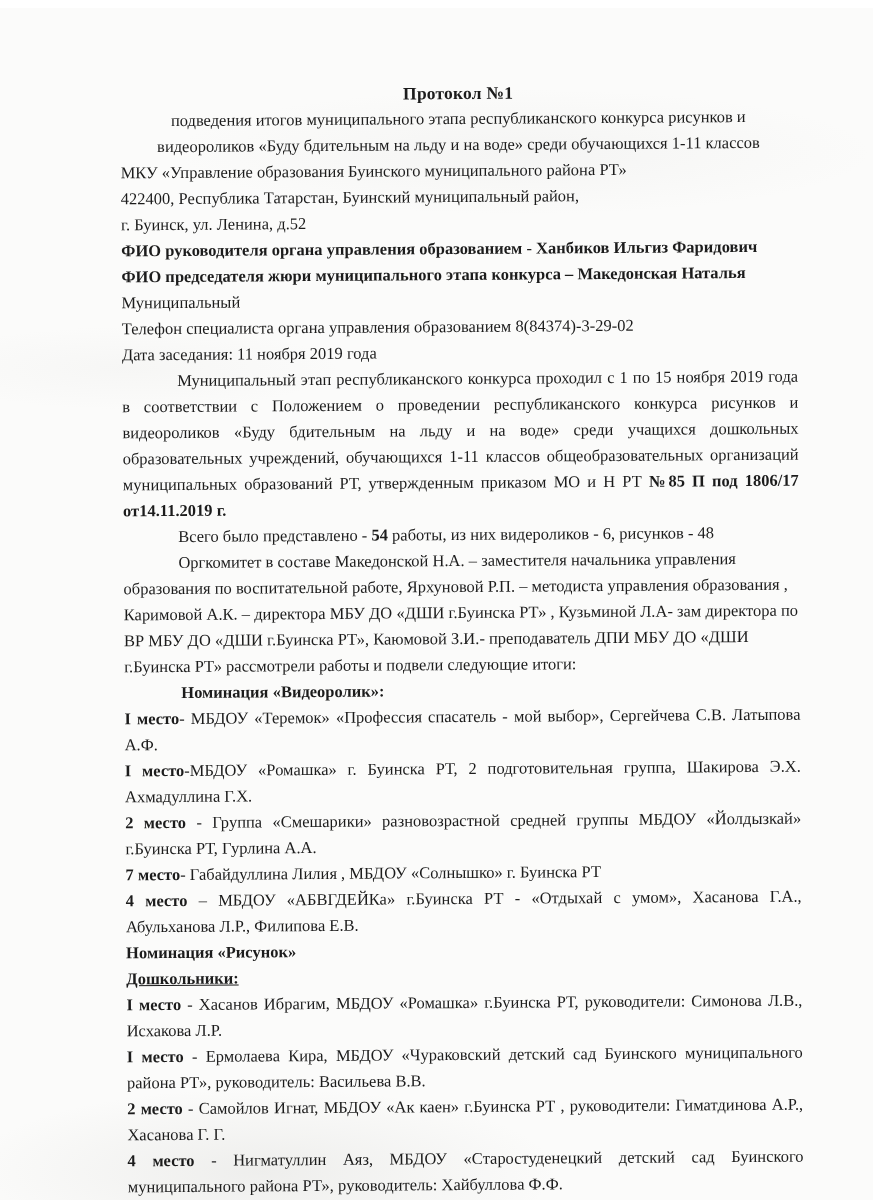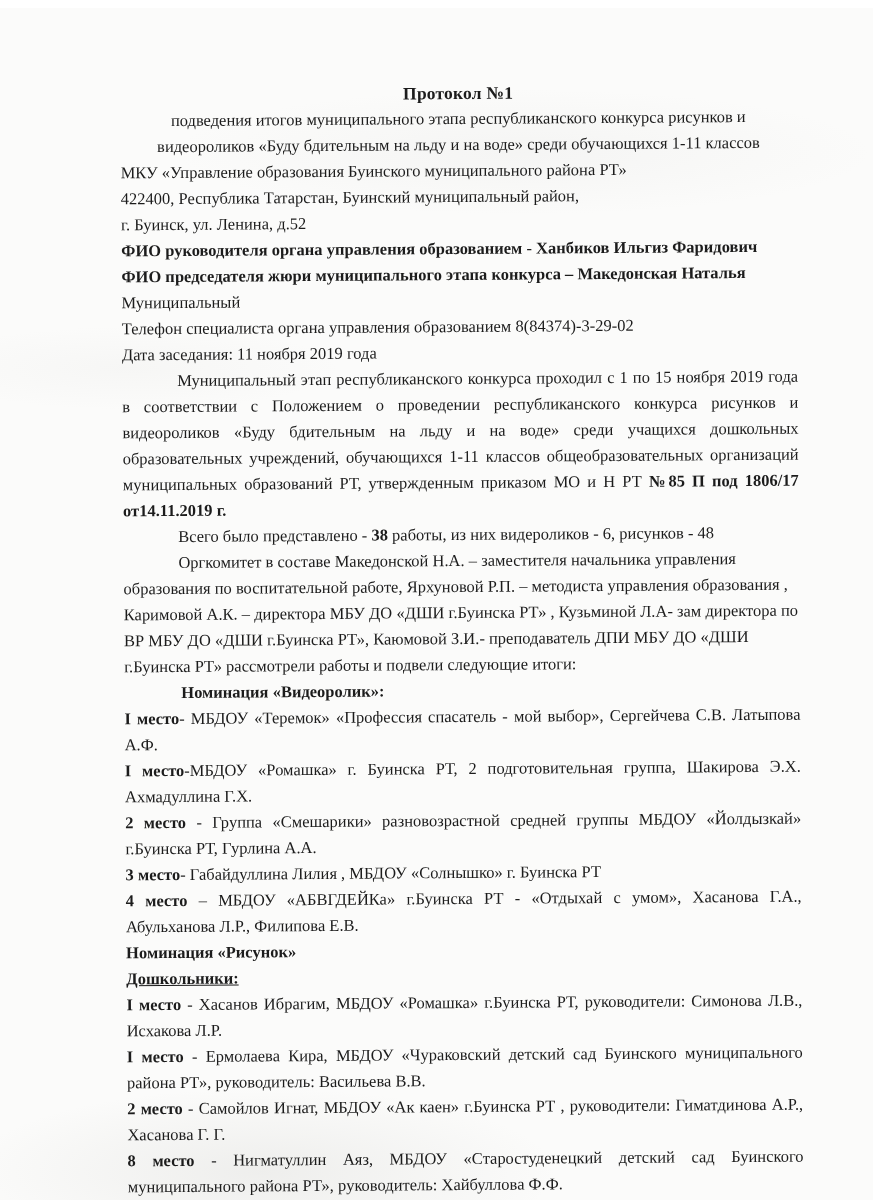--- a/index.html
+++ b/index.html
@@ -61,37 +61,37 @@
 
     <p class="line bold">ФИО руководителя органа управления образованием - Ханбиков Ильгиз Фаридович</p>
 
     <p class="line"><span class="bold">ФИО председателя жюри муниципального этапа конкурса – Македонская Наталья</span> <span>Муниципальный</span></p>
 
     <p class="line">Телефон специалиста органа управления образованием 8(84374)-3-29-02</p>
     <p class="line">Дата заседания: 11 ноября  2019 года</p>
 
     <p class="para justify indent"><span>Муниципальный этап республиканского конкурса проходил с 1 по 15 ноября  2019 года в соответствии с Положением о проведении республиканского конкурса рисунков и видеороликов «Буду бдительным на льду и на воде» среди учащихся дошкольных образовательных учреждений, обучающихся 1-11 классов общеобразовательных организаций муниципальных образований РТ, утвержденным приказом МО и Н РТ </span><span class="bold">№85 П под 1806/17 от14.11.2019 г.</span></p>
 
-    <p class="para indent"><span>Всего было представлено  - </span><span class="bold">38</span><span> работы, из них видероликов - 6,  рисунков   - 48</span></p>
+    <p class="para indent"><span>Всего было представлено  - </span><span class="bold">54</span><span> работы, из них видероликов - 6,  рисунков   - 48</span></p>
 
     <p class="para indent">Оргкомитет в составе Македонской Н.А. – заместителя начальника управления образования по воспитательной работе, Ярхуновой Р.П. – методиста управления образования , Каримовой А.К. – директора МБУ ДО «ДШИ г.Буинска РТ» , Кузьминой Л.А- зам директора по ВР МБУ ДО «ДШИ г.Буинска РТ», Каюмовой З.И.- преподаватель ДПИ МБУ ДО «ДШИ г.Буинска РТ» рассмотрели работы и подвели следующие итоги:</p>
 
     <p class="heading indent2">Номинация «Видеоролик»:</p>
 
     <p class="para entry"><span class="bold">I место-</span><span> МБДОУ «Теремок» «Профессия спасатель - мой выбор», Сергейчева С.В. Латыпова А.Ф.</span></p>
     <p class="para entry"><span class="bold">I место-</span><span>МБДОУ «Ромашка» г. Буинска РТ, 2 подготовительная группа, Шакирова Э.Х. Ахмадуллина Г.Х.</span></p>
     <p class="para entry"><span class="bold">2 место - </span><span>Группа «Смешарики» разновозрастной средней группы МБДОУ «Йолдызкай» г.Буинска РТ, Гурлина А.А.</span></p>
-    <p class="para entry"><span class="bold">3 место-</span><span>  Габайдуллина Лилия , МБДОУ «Солнышко» г. Буинска РТ</span></p>
+    <p class="para entry"><span class="bold">7 место-</span><span>  Габайдуллина Лилия , МБДОУ «Солнышко» г. Буинска РТ</span></p>
     <p class="para entry"><span class="bold">4 место</span><span> – МБДОУ «АБВГДЕЙКа» г.Буинска РТ - «Отдыхай с умом», Хасанова Г.А., Абульханова Л.Р., Филипова Е.В.</span></p>
 
     <p class="heading">Номинация «Рисунок»</p>
 
     <p class="heading underline">Дошкольники:</p>
 
     <p class="para entry"><span class="bold">I место - </span><span>Хасанов Ибрагим, МБДОУ «Ромашка» г.Буинска РТ, руководители: Симонова Л.В., Исхакова Л.Р.</span></p>
     <p class="para entry"><span class="bold">I место - </span><span>Ермолаева Кира, МБДОУ «Чураковский детский сад Буинского муниципального района РТ», руководитель: Васильева В.В.</span></p>
     <p class="para entry"><span class="bold">2 место - </span><span>Самойлов Игнат, МБДОУ «Ак каен» г.Буинска РТ , руководители: Гиматдинова А.Р., Хасанова Г. Г.</span></p>
-    <p class="para entry"><span class="bold">8 место - </span><span>Нигматуллин Аяз, МБДОУ «Старостуденецкий детский сад Буинского муниципального района РТ», руководитель: Хайбуллова Ф.Ф.</span></p>
+    <p class="para entry"><span class="bold">4 место - </span><span>Нигматуллин Аяз, МБДОУ «Старостуденецкий детский сад Буинского муниципального района РТ», руководитель: Хайбуллова Ф.Ф.</span></p>
 
     <p class="heading">Младшая возрастная группа:</p>
 
   </div>
 </div>
 
 </body></html>

